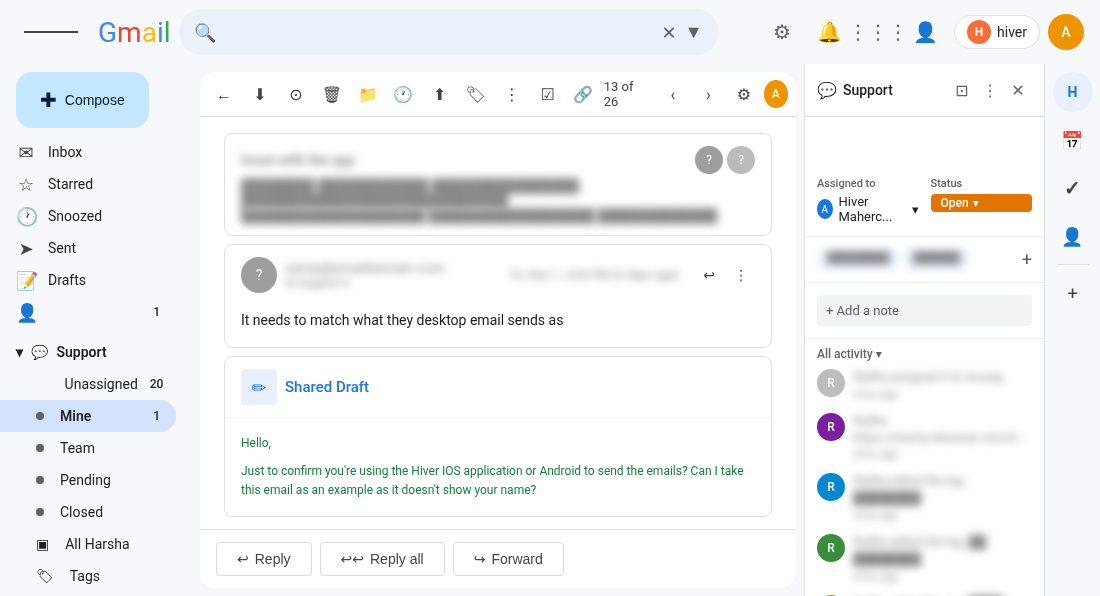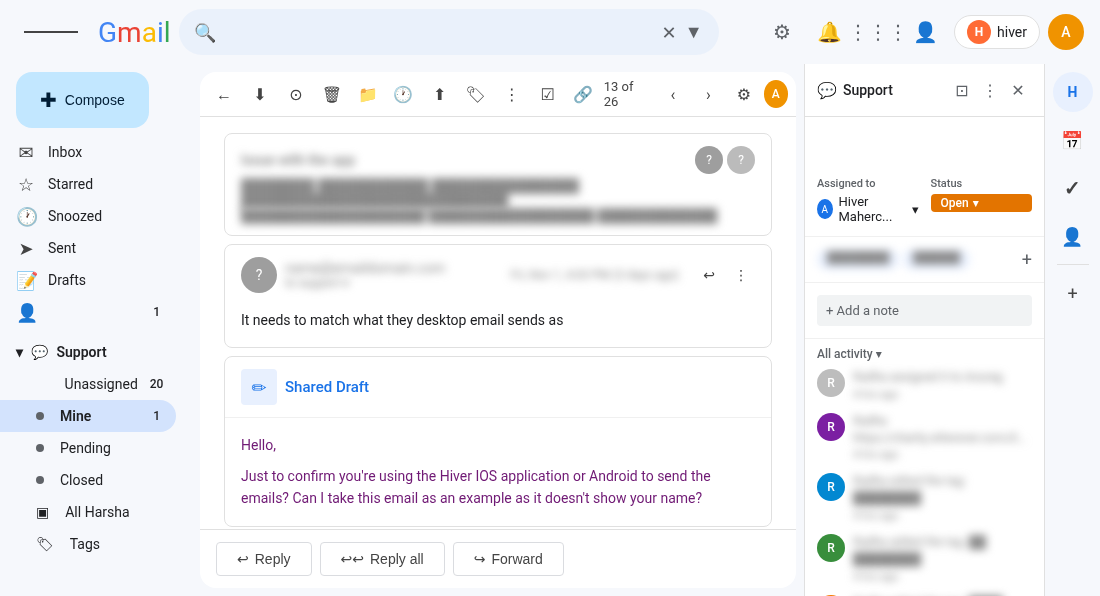--- a/index.html
+++ b/index.html
@@ -74,21 +74,21 @@
 
     
     .shared-draft { background: white; border: 1px solid #e0e0e0; border-radius: 8px; margin-bottom: 8px; overflow: hidden; }
     .shared-draft-header { display: flex; align-items: center; padding: 12px 16px; gap: 8px; border-bottom: 1px solid #f0f0f0; }
     .draft-icon { width: 36px; height: 36px; border-radius: 4px; background: #e8f0fe; display: flex; align-items: center; justify-content: center; color: #1a73e8; font-size: 18px; flex-shrink: 0; }
     .draft-title { font-size: 15px; color: #1a73e8; font-weight: 500; }
     .draft-meta { font-size: 12px; color: #5f6368; }
     .draft-actions { display: flex; gap: 8px; margin-left: auto; align-items: center; }
     .btn-delete { padding: 6px 16px; border: 1px solid #dadce0; border-radius: 4px; background: white; cursor: pointer; font-size: 14px; color: #202124; }
     .btn-edit { padding: 6px 16px; border: 2px solid #1a73e8; border-radius: 4px; background: #1a73e8; cursor: pointer; font-size: 14px; color: white; font-weight: 500; }
-    .draft-body { padding: 16px; font-size: 14px; color: #701a75; line-height: 1.6; }
+    .draft-body { padding: 16px; font-size: 12px; color: #15803d; line-height: 1.6; }
 
     
     .reply-area { border-top: 1px solid #e0e0e0; padding: 12px 16px; display: flex; gap: 8px; flex-shrink: 0; }
     .reply-btn { display: flex; align-items: center; gap: 6px; padding: 8px 20px; border: 1px solid #dadce0; border-radius: 4px; background: white; cursor: pointer; font-size: 14px; color: #444; }
 
     
     .right-panel { width: 240px; flex-shrink: 0; background: white; border-left: 1px solid #e0e0e0; display: flex; flex-direction: column; overflow: hidden; }
     .right-panel-header { display: flex; align-items: center; padding: 12px 12px; border-bottom: 1px solid #e0e0e0; }
     .panel-title { font-size: 14px; font-weight: 500; color: #202124; flex: 1; }
     .panel-icon-btn { width: 28px; height: 28px; border-radius: 50%; display: flex; align-items: center; justify-content: center; cursor: pointer; color: #5f6368; font-size: 16px; }
@@ -200,20 +200,24 @@
       <div class="support-group">
         <div class="nav-item sub" style="padding-left:52px;justify-content:center;">
           <span style="width:8px;height:8px;border-radius:50%;background:#5f6368;display:inline-block;margin-right:4px;"></span>
           <span>Unassigned</span>
           <span class="badge">20</span>
         </div>
         <div class="nav-item sub active" style="padding-left:36px;">
           <span style="width:8px;height:8px;border-radius:50%;background:#5f6368;display:inline-block;margin-right:4px;"></span>
           <span>Mine</span>
           <span class="badge">1</span>
+        </div>
+        <div class="nav-item sub" style="padding-left:36px;">
+          <span style="width:8px;height:8px;border-radius:50%;background:#5f6368;display:inline-block;margin-right:4px;"></span>
+          <span>Team</span>
         </div>
         <div class="nav-item sub" style="padding-left:36px;">
           <span style="width:8px;height:8px;border-radius:50%;background:#5f6368;display:inline-block;margin-right:4px;"></span>
           <span>Pending</span>
         </div>
         <div class="nav-item sub" style="padding-left:36px;">
           <span style="width:8px;height:8px;border-radius:50%;background:#5f6368;display:inline-block;margin-right:4px;"></span>
           <span>Closed</span>
         </div>
         <div class="nav-item sub" style="padding-left:36px;">

